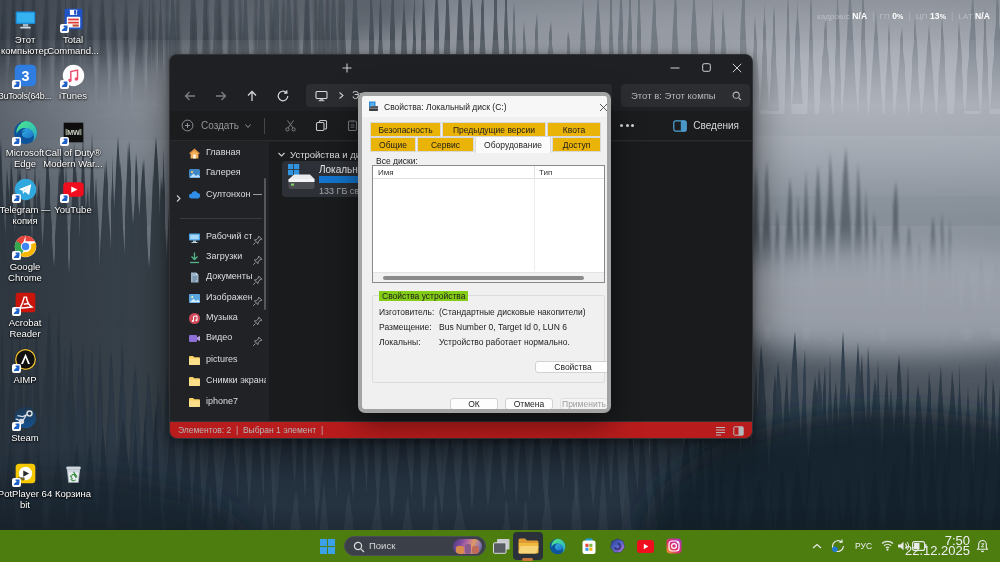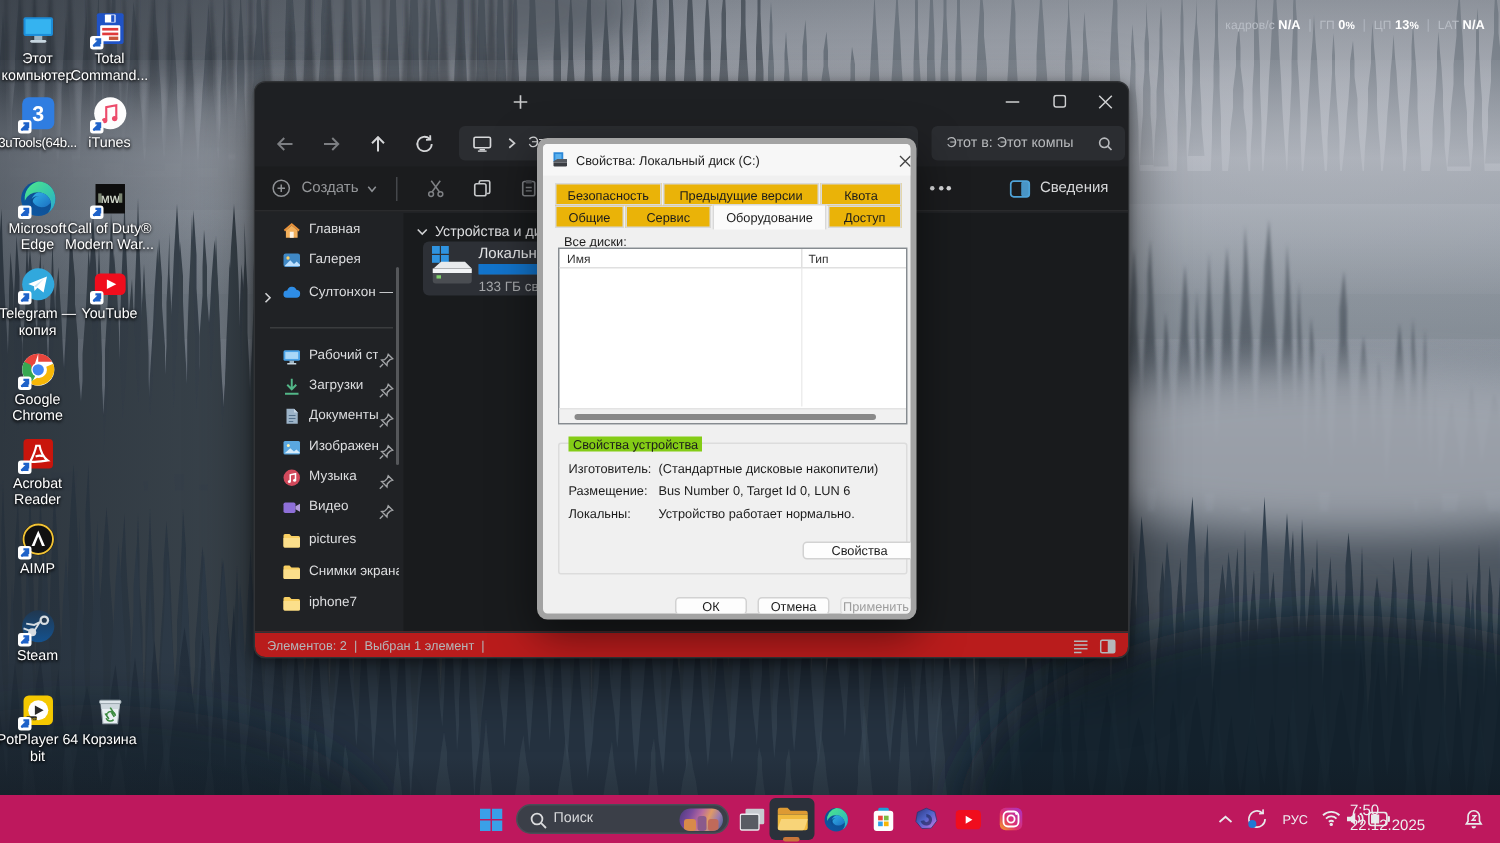--- a/index.html
+++ b/index.html
@@ -40,21 +40,21 @@
 #dlg{position:absolute;left:358px;top:92px;width:253px;height:321px;background:#f0f0f0;border-radius:7px;box-shadow:0 10px 30px rgba(0,0,0,.5);font-size:8.5px;color:#1b1b1b;overflow:hidden;border:4px solid #a3a3a3}
 #dtit{height:21px;background:#f7f7f7;display:flex;align-items:center}
 .tabr{position:relative;font-size:8.5px}
 .tb{position:absolute;height:15px;background:#eab308;border:1px solid #d9d9d9;display:flex;align-items:center;justify-content:center;font-size:8.5px;white-space:nowrap}
 .tbsel{background:#fbfbfb;border-bottom:none;height:17px;z-index:3}
 #dlist{position:absolute;left:10px;top:69px;width:233px;height:118px;background:#fff;border:1px solid #868b90}
 #dgrp{position:absolute;left:10px;top:199px;width:233px;height:88px;border:1px solid #dcdcdc;border-radius:2px}
 .drow{position:absolute;left:6px;font-size:8.5px}
 .btn{position:absolute;background:#fdfdfd;border:1px solid #d2d2d2;border-radius:3px;font-size:8.5px;display:flex;align-items:center;justify-content:center;color:#1b1b1b}
 
-#tb{position:absolute;left:0;bottom:0;width:1000px;height:32px;background:#be185d}
+#tb{position:absolute;left:0;bottom:0;width:1000px;height:32px;background:#4d7c0f}
 .tbi{position:absolute;top:0;height:32px;display:flex;align-items:center;justify-content:center}
 #tray{position:absolute;left:0;top:0;width:1000px;height:32px;color:#eef0f2}
 </style></head><body>
 <div id="wall">
     <svg width="1000" height="562" viewBox="0 0 1000 562" style="position:absolute;inset:0">
 <defs>
 <filter id="b1" x="-5%" y="-5%" width="110%" height="110%">
           <feGaussianBlur stdDeviation="1.0"></feGaussianBlur>
         </filter>
 <filter id="b05" x="-5%" y="-5%" width="110%" height="110%">
@@ -809,21 +809,21 @@
       </svg>
     <svg class="abs" style="left:897px;top:10px" width="13" height="12" viewBox="0 0 13 12">
         <path d="M1 4.5 H3.5 L6.5 1.8 V10.2 L3.5 7.5 H1 Z" fill="#e8eaec"></path>
         <path d="M8.3 3.6 a3.5 3.5 0 0 1 0 4.8 M10 2 a6 6 0 0 1 0 8" stroke="#e8eaec" stroke-width="1.1" fill="none"></path>
       </svg>
     <svg class="abs" style="left:912px;top:11px" width="15" height="10" viewBox="0 0 15 10">
         <rect x="0.6" y="0.6" width="12" height="8.8" rx="2" fill="none" stroke="#e8eaec" stroke-width="1.1"></rect>
         <rect x="2" y="2" width="5.5" height="6" fill="#e8eaec"></rect>
         <rect x="13.2" y="3" width="1.4" height="4" rx="0.7" fill="#e8eaec"></rect>
       </svg>
-    <div class="abs" style="left:900px;top:5.5px;width:70px;text-align:left;font-size:10px;line-height:10.5px;color:#eef0f2">
+    <div class="abs" style="left:900px;top:5.5px;width:70px;text-align:right;font-size:13px;line-height:10.5px;color:#eef0f2">
         <div>7:50</div>
         <div>22.12.2025</div>
       </div>
     <svg class="abs" style="left:976px;top:9px" width="13" height="14" viewBox="0 0 13 14">
         <path d="M6.5 1.5 a3.8 3.8 0 0 1 3.8 3.8 V8.5 l1.1 1.7 H1.6 L2.7 8.5 V5.3 a3.8 3.8 0 0 1 3.8-3.8 Z" fill="none" stroke="#e8eaec" stroke-width="1.1"></path>
         <path d="M5 11.8 a1.5 1.5 0 0 0 3 0" fill="#e8eaec"></path>
         <path d="M5.4 4.8 h2.6 l-2.6 3 h2.6" stroke="#e8eaec" stroke-width="0.9" fill="none"></path>
       </svg>
   </div>
 </div>

